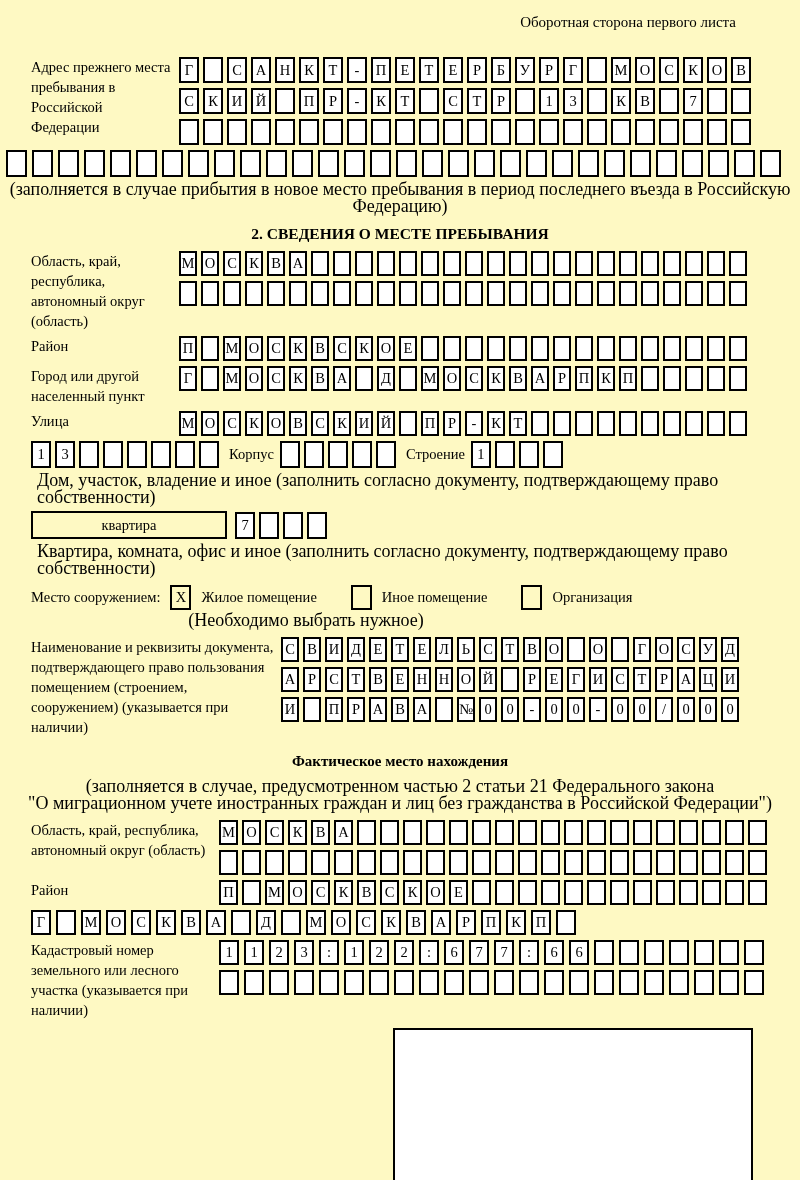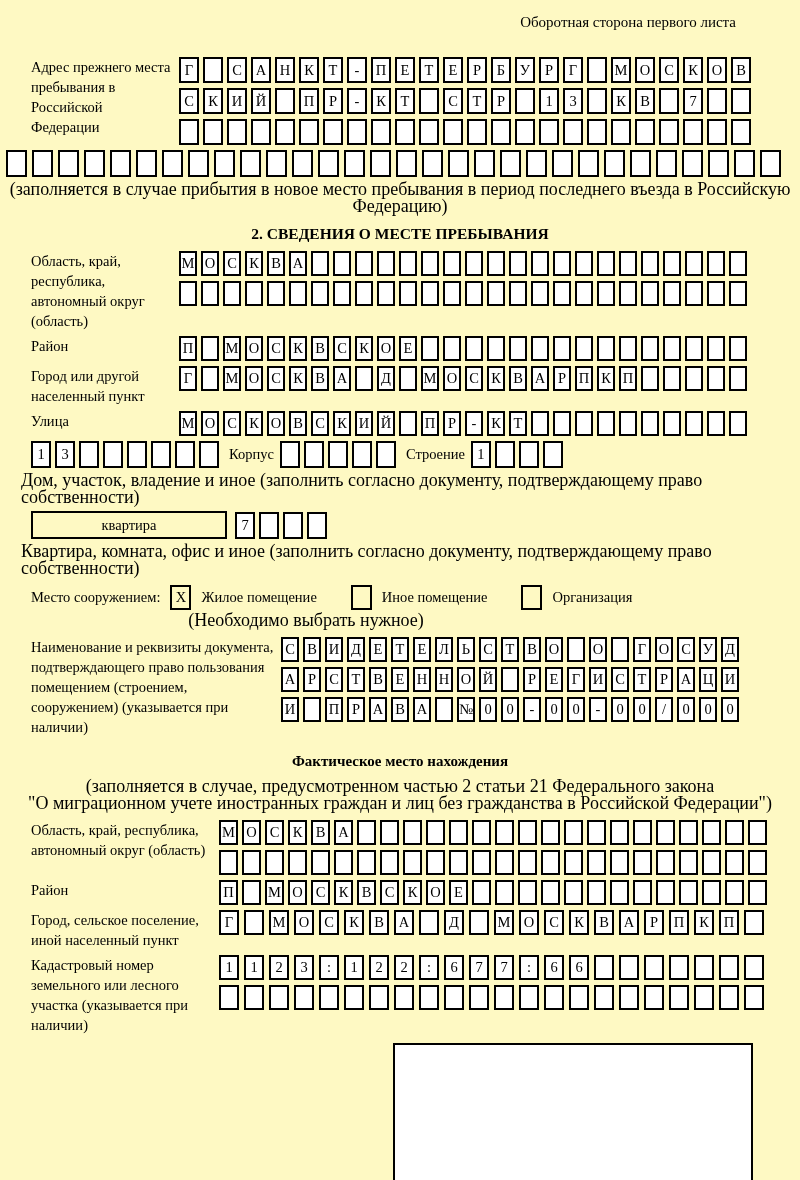--- a/index.html
+++ b/index.html
@@ -22,21 +22,21 @@
   }
   .g1{gap:4px}  .g1 .cell{width:20px;height:26px;}
   .gf{gap:5px;margin:2px 0 4px 0;} .gf .cell{width:21px;height:27px;}
   .g2{gap:4px}  .g2 .cell{width:18px;height:25px;}
   .gd{gap:4px}  .gd .cell{width:18px;height:25px;}
   .g3{gap:4px}  .g3 .cell{width:19px;height:25px;}
   .g3b{gap:5px} .g3b .cell{width:20px;height:25px;}
   .gh{gap:4px}  .gh .cell{width:20px;height:27px;}
   .note{font-size:18px;line-height:17px;}
   .center{text-align:center;}
-  .indent{margin-left:15px;margin-bottom:5px;}
+  .indent{margin-left:31px;margin-bottom:5px;}
   .h2{text-align:center;font-weight:bold;font-size:15.5px;margin:10px 0 8px 0;}
   .h3{text-align:center;font-weight:bold;font-size:15px;margin:16px 0 8px 0;}
   .widebox{
     box-sizing:border-box;flex:none;border:2px solid #000;width:196px;height:28px;
     display:flex;align-items:center;justify-content:center;font-size:14.5px;
   }
   .houserow{display:flex;align-items:center;margin-left:25px;margin-bottom:4px;}
   .hlabel{font-size:14.5px;margin:0 6px 0 10px;}
   .mr8{margin-right:8px;}
   .stayrow{display:flex;align-items:center;margin-left:25px;margin-top:8px;}
@@ -553,21 +553,20 @@
         <span class="cell"></span>
         <span class="cell"></span>
         <span class="cell"></span>
         <span class="cell"></span>
         <span class="cell"></span>
         <span class="cell"></span>
       </div>
   </div>
 
   <div class="frow">
-    <div class="flabel w188">Город, сельское поселение, иной населенный пункт</div>
     <div class="cellrow g3b">
         <span class="cell">Г</span>
         <span class="cell"></span>
         <span class="cell">М</span>
         <span class="cell">О</span>
         <span class="cell">С</span>
         <span class="cell">К</span>
         <span class="cell">В</span>
         <span class="cell">А</span>
         <span class="cell"></span>

